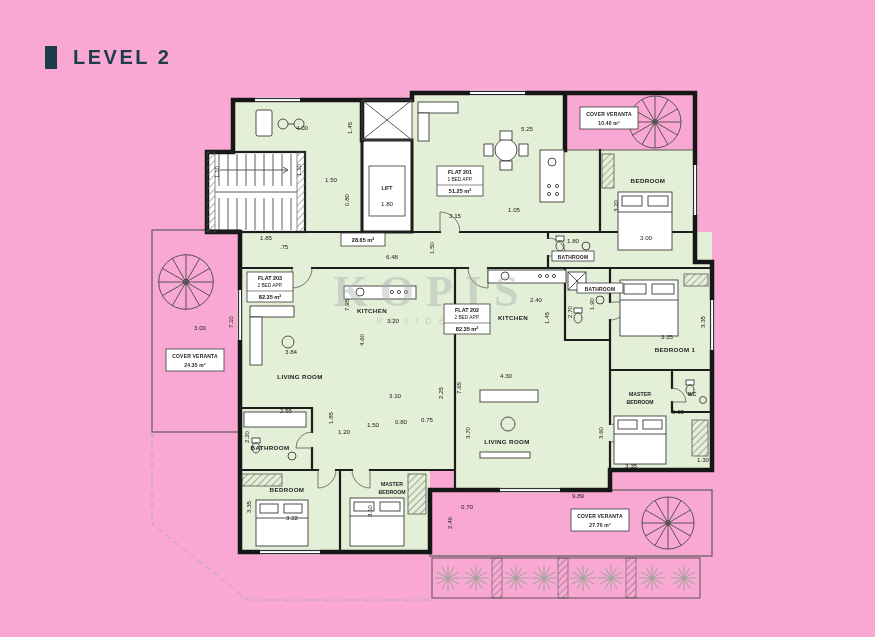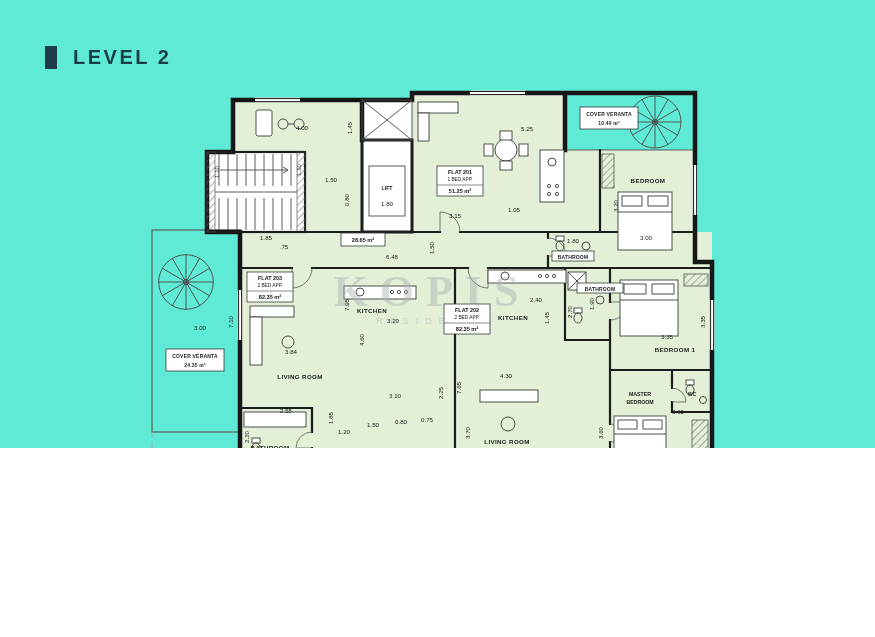--- a/index.html
+++ b/index.html
@@ -1,16 +1,16 @@
 <!DOCTYPE html>
 <html><head>
 <meta charset="utf-8">
 <style>
   html,body{margin:0;padding:0;background:#ffffff;}
-  .page{position:relative;width:875px;height:448px;background:#5eead4;overflow:hidden;
+  .page{position:relative;width:875px;height:637px;background:#f9a8d4;overflow:hidden;
         font-family:"Liberation Sans",sans-serif;}
   svg{position:absolute;left:0;top:0;}
   
   .green{fill:#e3efd6;}
   .white{fill:#ffffff;}
   .wall-ext{stroke:#161616;stroke-width:4.5;fill:none;stroke-linecap:square;}
   .wall-int{stroke:#1c1c1c;stroke-width:2.2;fill:none;stroke-linecap:square;}
   .wall-med{stroke:#1c1c1c;stroke-width:3;fill:none;}
   .thin{stroke:#4a4a4a;stroke-width:.9;fill:none;}
   .railing{stroke:#5a5a5a;stroke-width:1.2;fill:none;}

